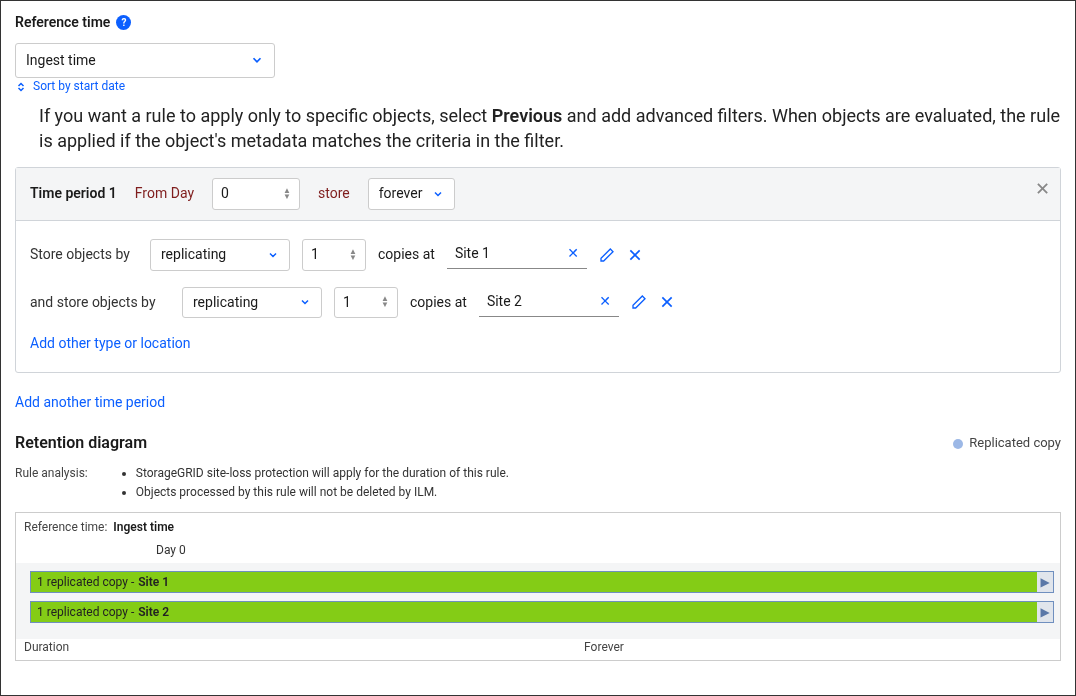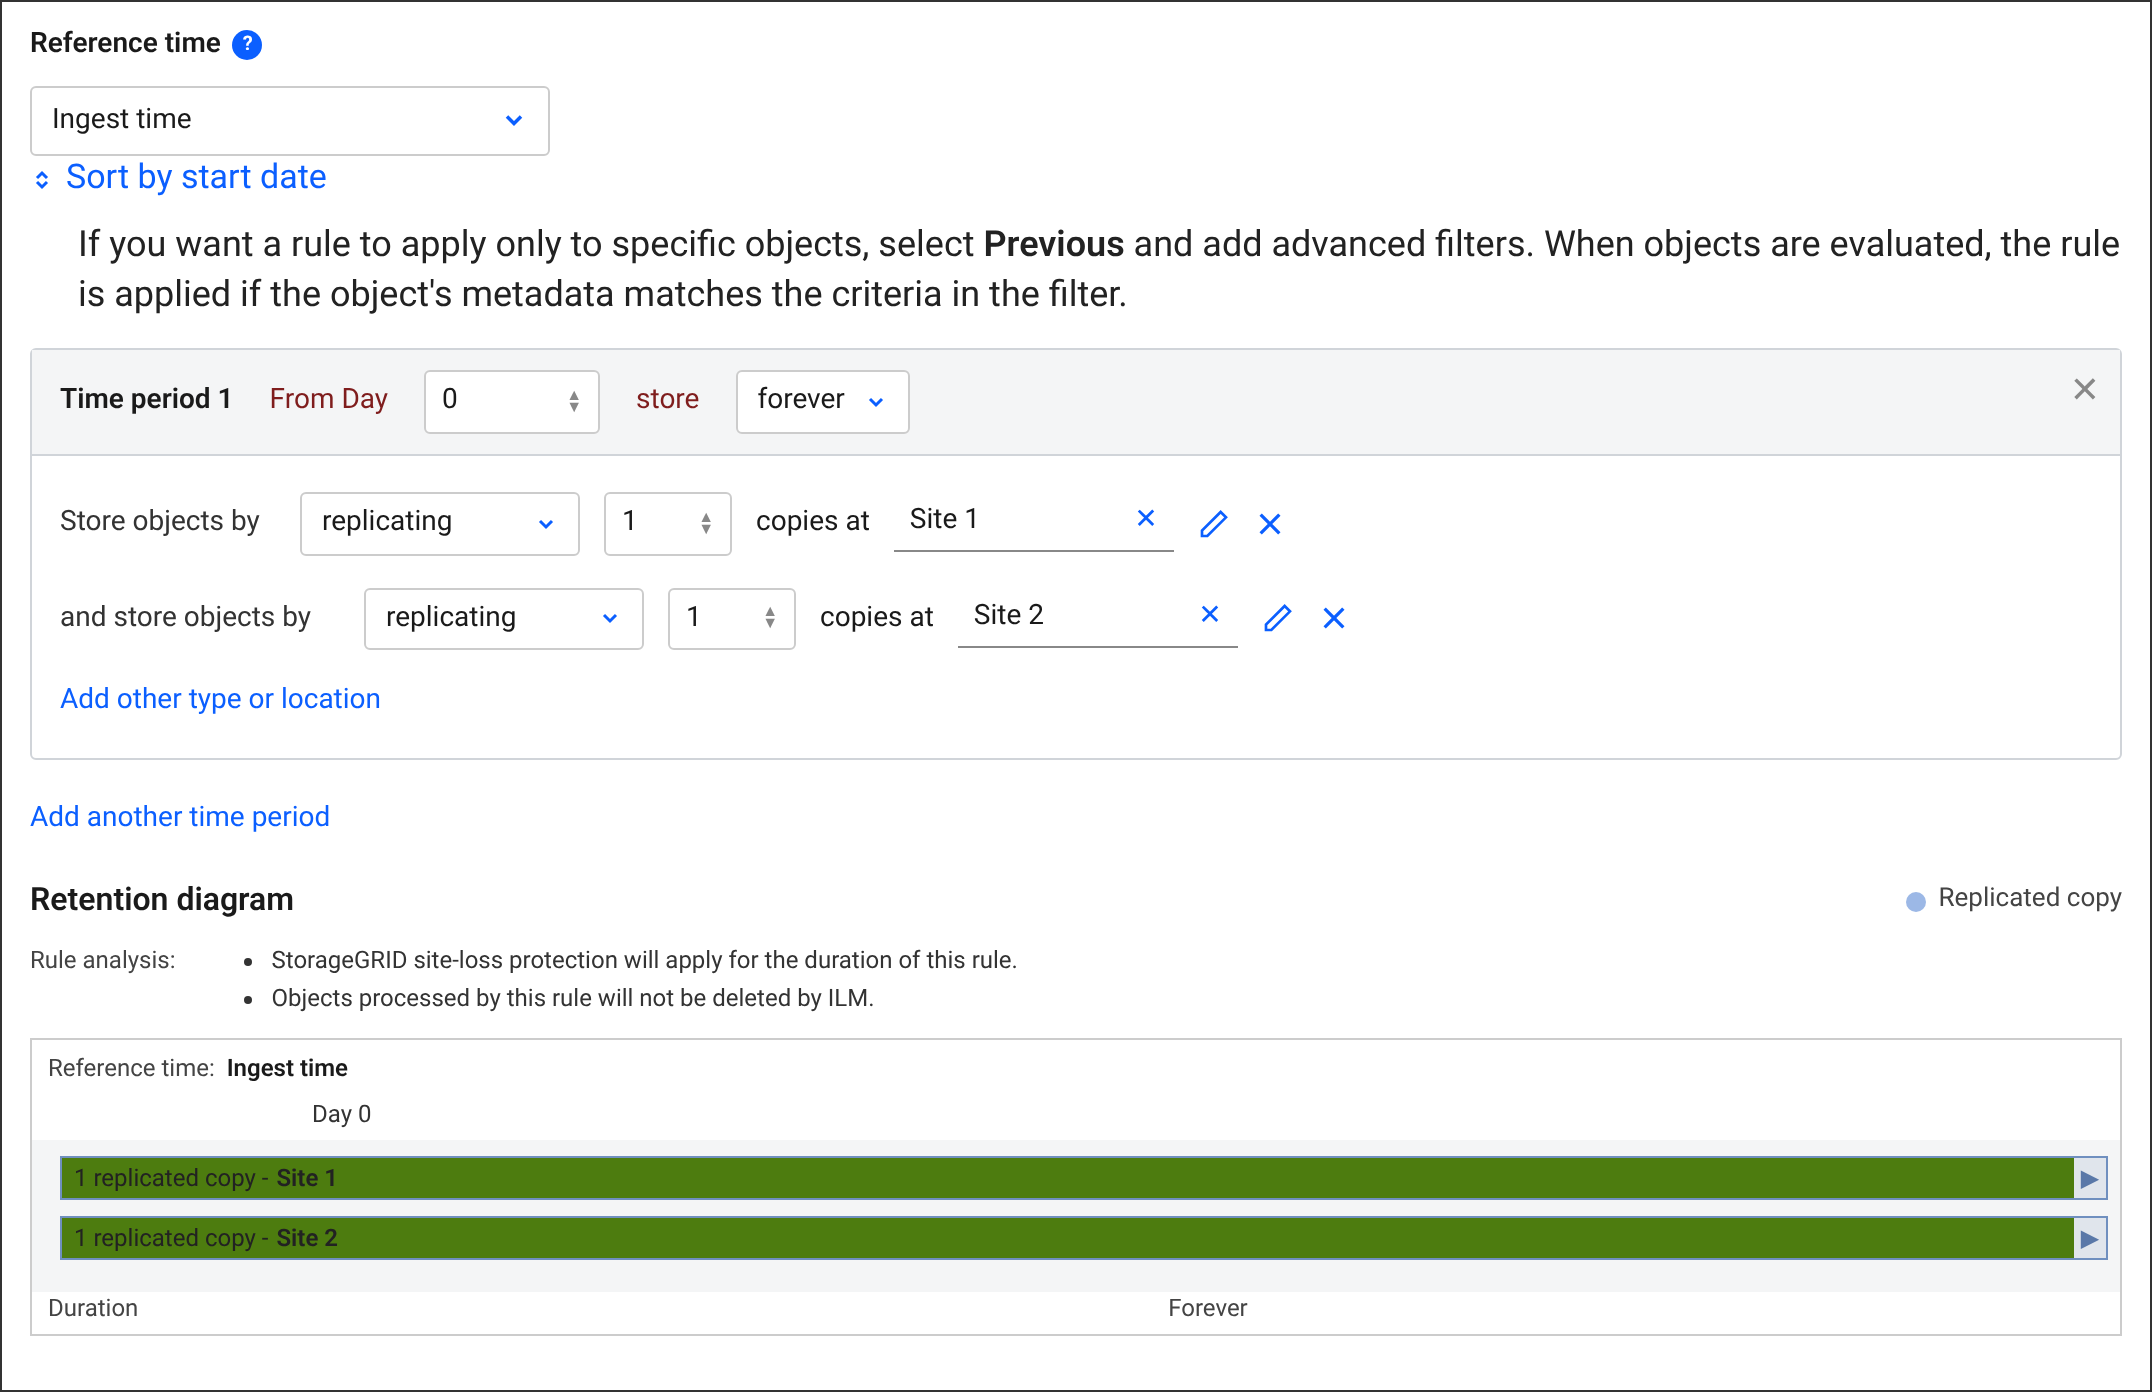--- a/index.html
+++ b/index.html
@@ -23,21 +23,21 @@
   }
   .select-box {
     display: flex; align-items: center; justify-content: space-between;
     border: 1px solid #ccc; border-radius: 3px; background: #fff;
     padding: 7px 10px; width: 260px; margin-top: 10px; cursor: pointer;
   }
   .chev { color: #0b5fff; }
   .chev svg { display: block; }
   .section-heading { font-weight: 600; font-size: 16px; margin-top: 28px; }
   .head-row { display: flex; justify-content: space-between; align-items: center; }
-  .sort-link { color: #0b5fff; font-size: 17px; display: inline-flex; align-items: center; gap: 6px; cursor: pointer; }
+  .sort-link { color: #0b5fff; font-size: 12px; display: inline-flex; align-items: center; gap: 6px; cursor: pointer; }
   .desc { margin-top: 8px; font-size: 18px; color: #222; max-width: 1030px; margin-left: 24px; }
   .desc b { font-weight: 600; }
 
   .period-card { border: 1px solid #d0d4d9; border-radius: 3px; margin-top: 14px; }
   .period-head {
     background: #f4f5f6; border-bottom: 1px solid #d0d4d9;
     padding: 10px 14px; display: flex; align-items: center; gap: 18px; position: relative;
   }
   .period-head .title { font-weight: 600; }
   .period-head .close-x { position: absolute; right: 10px; top: 8px; color: #888; cursor: pointer; font-size: 18px; }
@@ -77,21 +77,21 @@
   .diagram-box { border: 1px solid #ccc; margin-top: 10px; font-size: 12px; }
   .diagram-top { padding: 6px 8px; display: flex; gap: 6px; }
   .diagram-top .rlabel { color: #444; }
   .diagram-top .rval { font-weight: 600; }
   .day-row { padding-left: 140px; font-size: 12px; color: #333; margin-bottom: 4px; }
   .lanes { display: flex; }
   .left-col { width: 140px; background: #f0f0f0; padding: 18px 8px; font-style: italic; color: #555; border-right: 1px solid #777; }
   .right-col { flex: 1; background: #f4f5f6; padding: 8px 6px 8px 14px; position: relative; }
   .right-col::before { content: ""; position: absolute; left: 14px; top: -14px; bottom: 0; }
   .bar {
-    background: #4d7c0f; border: 1px solid #6f8fbf; height: 22px; display: flex; align-items: center;
+    background: #84cc16; border: 1px solid #6f8fbf; height: 22px; display: flex; align-items: center;
     padding-left: 6px; font-size: 12px; color: #222; margin-bottom: 8px; position: relative;
   }
   .bar .site { font-weight: 600; margin-left: 4px; }
   .bar .arrow-end { position: absolute; right: 0; top: 0; bottom: 0; width: 16px; background: #e0e5ec; display:flex; align-items:center; justify-content:center; color:#5a78a8; }
   .footer-row { display: flex; padding: 0 8px 4px 8px; }
   .footer-left { width: 132px; color: #444; }
   .footer-mid { flex:1; text-align: center; color: #444; }
 </style>
 </head>
 <body>

